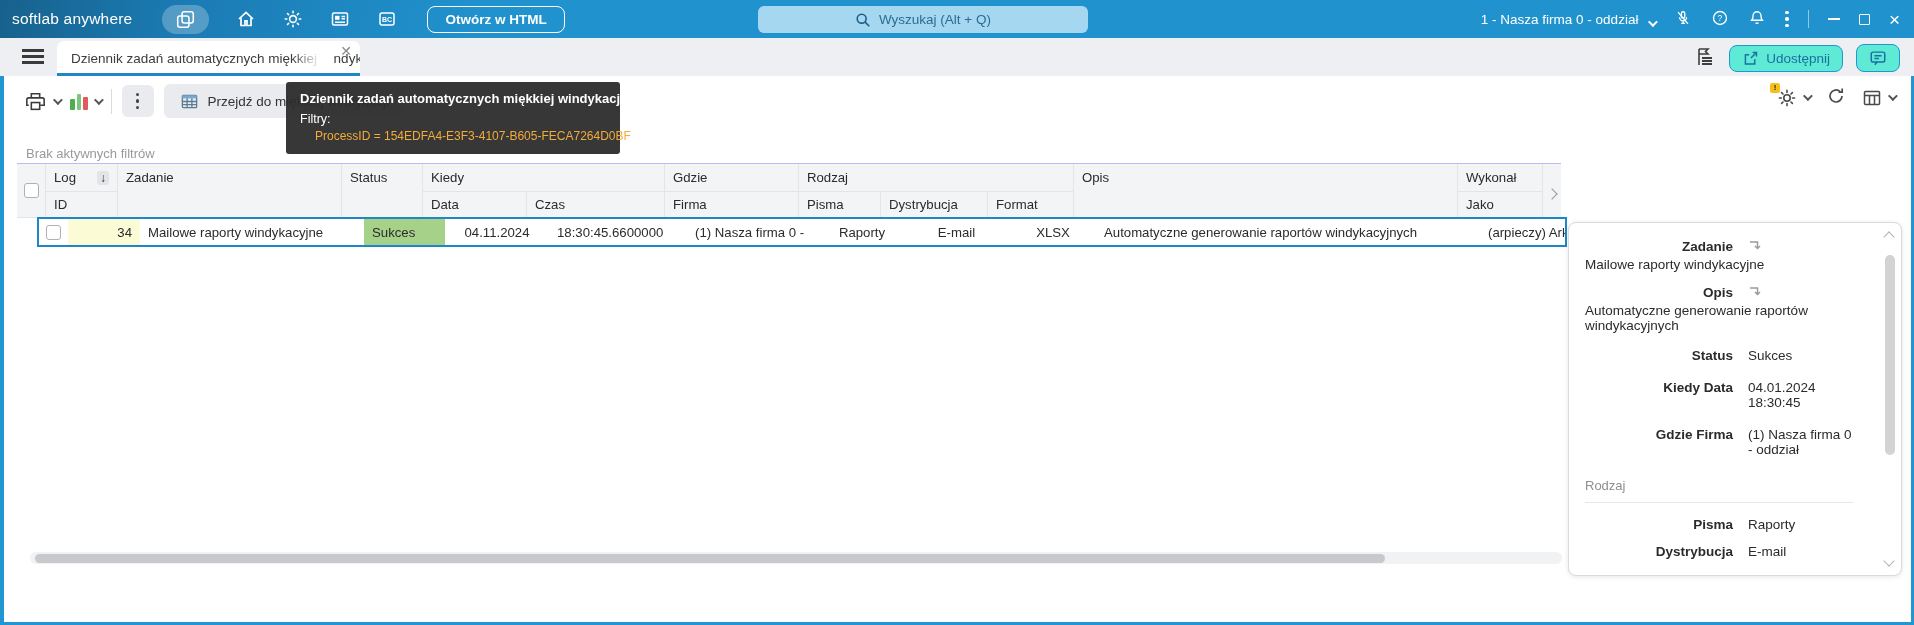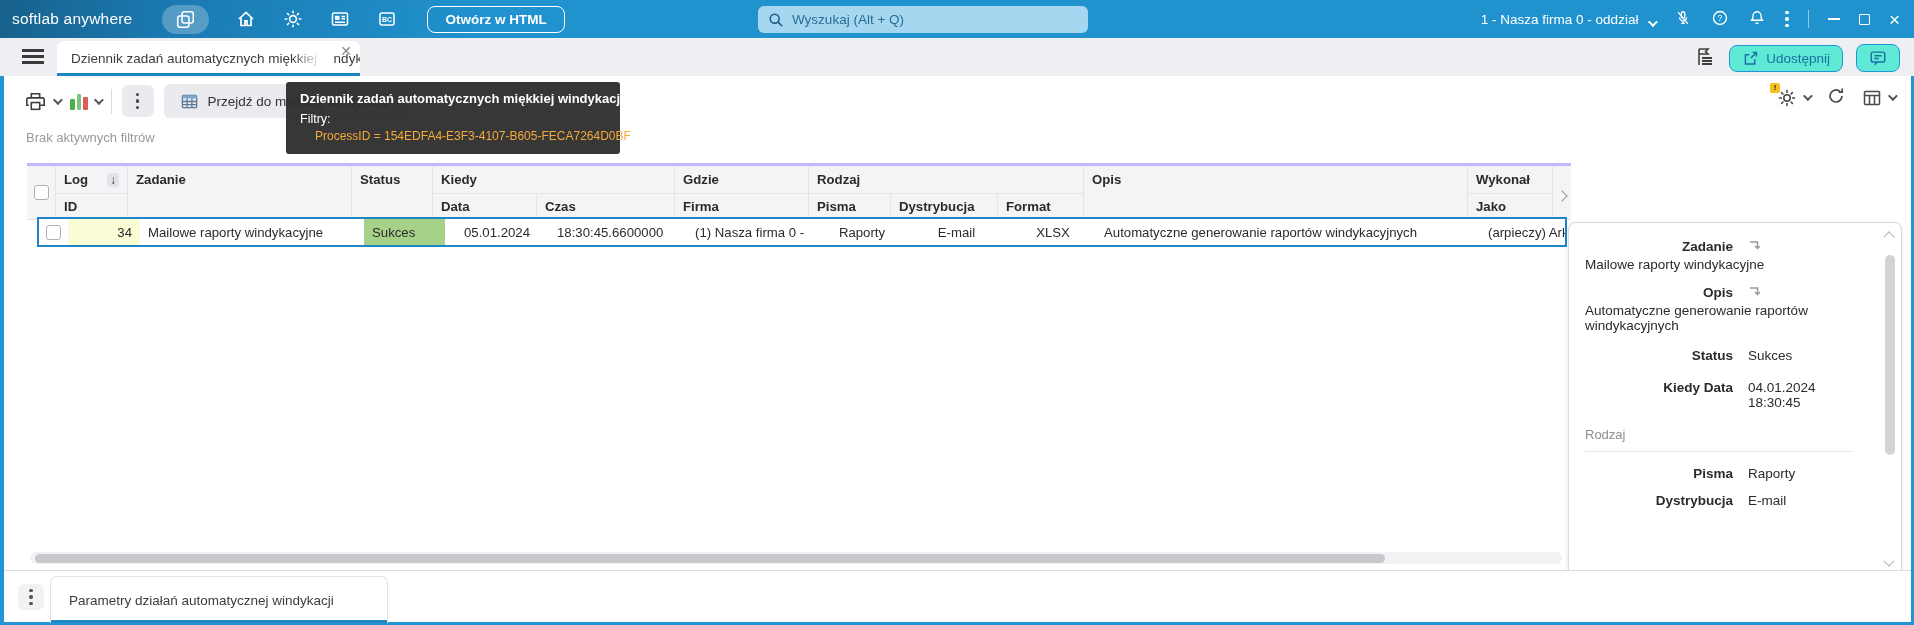--- a/index.html
+++ b/index.html
@@ -11,21 +11,21 @@
     background:linear-gradient(100deg,#17618c 0%,#1b7ab2 9%,#2093cf 26%,#2093cf 100%);
     color:#fff; display:flex; align-items:center; }
   .brand { margin-left:12px; font-size:15.5px; font-weight:500; letter-spacing:.2px; white-space:nowrap; }
   .hdr-icons { display:flex; align-items:center; margin-left:30px; gap:27px; }
   .hdr-icons svg { display:block; }
   .icon-pill { background:rgba(255,255,255,.25); border-radius:16px; padding:5px 13px; }
   .openhtml { margin-left:30px; background:transparent; border:1.7px solid #fff; color:#fff;
     border-radius:8px; padding:5px 17px; font-size:13.5px; font-weight:700; white-space:nowrap; cursor:pointer;
     font-family:inherit; }
   .search { position:absolute; left:758px; top:6px; width:330px; height:27px; background:#a6d7f0;
-    border-radius:6px; display:flex; align-items:center; padding:0 10px; gap:8px; color:#1c5f88; }
+    border-radius:6px; display:flex; align-items:center; padding:0 10px; gap:8px; color:#1c5f88;justify-content:center; }
   .search .ph { font-size:13.5px; color:#2a6d94; }
   .top-right { position:absolute; right:14px; top:0; height:38px; display:flex; align-items:center; gap:19px; }
   .company { display:flex; align-items:flex-end; gap:10px; font-size:13.5px; white-space:nowrap; }
   .chv { width:7px; height:7px; border-right:2px solid currentColor; border-bottom:2px solid currentColor;
     transform:rotate(45deg) translateY(-2px); display:inline-block; }
   .chv.dark { border-color:#555; }
   .vsep { width:1px; height:18px; background:rgba(255,255,255,.5); }
   .win-min { width:12px; height:2px; background:#fff; display:inline-block; }
   .win-max { width:11px; height:11px; border:1.7px solid #fff; border-radius:1px; display:inline-block; }
   .win-close { font-size:19px; line-height:1; }
@@ -59,33 +59,33 @@
   .goto-btn { height:34px; background:#e9ebee; border:none; border-radius:6px; padding:0 16px;
     display:flex; align-items:center; gap:9px; font-size:13.5px; color:#333; white-space:nowrap; cursor:pointer;
     font-family:inherit; }
   .bars { display:flex; align-items:flex-end; gap:2px; height:18px; }
   .bars i { width:4.5px; border-radius:1px; }
   .toolbar-right { position:absolute; right:16px; top:10px; display:flex; align-items:center; gap:16px; color:#4a4a4a; }
   .gear-wrap { position:relative; }
   .warn { position:absolute; left:-7px; top:-5px; width:10px; height:10px; background:#f5c01c; border-radius:2px;
     font-size:8px; font-weight:700; color:#222; text-align:center; line-height:10px; }
 
-  .filters-note { position:absolute; left:22px; top:54px; color:#9a9a9a; font-size:13px; }
+  .filters-note { position:absolute; left:22px; top:70px; color:#9a9a9a; font-size:13px; }
 
   
   .tooltip { position:absolute; left:282px; top:6px; width:334px; background:rgba(44,44,44,.95);
     color:#fff; border-radius:3px; padding:9px 14px 11px; z-index:40; }
   .tt-title { font-size:13px; font-weight:700; white-space:nowrap; }
   .tt-filters { font-size:12.5px; margin-top:6px; }
   .tt-value { font-size:12px; margin-top:3px; padding-left:15px; color:#f3ab3a; white-space:nowrap; }
 
   
-  .grid { position:absolute; left:23px; top:87px; display:grid;
+  .grid { position:absolute; left:13px; top:87px; display:grid;
     grid-template-columns:29px 72px 224px 81px 104px 138px 134px 82px 107px 86px 384px 85px 18px;
-    grid-auto-rows:auto; font-size:13.2px; color:#2b2b2b; border-top:3px solid #c4b5fd;font-weight:bold; }
+    grid-auto-rows:auto; font-size:13.2px; color:#2b2b2b; border-top:1px solid #c4b5fd; }
   .hc { background:#f3f4f6; border-right:1px solid #e3e4e6; border-bottom:1px solid #e3e4e6;
     display:flex; align-items:center; padding:0 8px; height:28px; white-space:nowrap; overflow:hidden; }
   .hc.r2 { height:26px; }
   .hc.tall { grid-row:span 2; height:54px; align-items:flex-start; padding-top:6px; }
   .hc.nob { border-right:none; }
   .sortchip { margin-left:auto; background:#e2e4e7; border-radius:3px; padding:0 3px; font-size:12px; color:#333; cursor:pointer; }
   .chev-col { justify-content:center; padding:0; }
   .chev-right { width:8px; height:8px; border-top:1.8px solid #9a9a9a; border-right:1.8px solid #9a9a9a;
     transform:rotate(45deg); display:inline-block; cursor:pointer; }
   .checkbox { width:15px; height:15px; border:1.6px solid #aeb2b6; border-radius:3px; background:#fff; cursor:pointer; }
@@ -344,21 +344,21 @@
     <div class="hc r2">Jako</div>
   </div>
 
   <div class="row">
     <div class="dc ct" style="padding:0;">
       <span class="checkbox"></span>
     </div>
     <div class="dc rt idcell">34</div>
     <div class="dc">Mailowe raporty windykacyjne</div>
     <div class="dc ok">Sukces</div>
-    <div class="dc ct">05.01.2024</div>
+    <div class="dc ct">04.11.2024</div>
     <div class="dc">18:30:45.6600000</div>
     <div class="dc">(1) Nasza firma 0 -</div>
     <div class="dc ct">Raporty</div>
     <div class="dc ct">E-mail</div>
     <div class="dc ct">XLSX</div>
     <div class="dc">Automatyczne generowanie raportów windykacyjnych</div>
     <div class="dc">(arpieczy) Ark</div>
   </div>
 
   <div class="hscroll">
@@ -388,44 +388,35 @@
         <div class="pw">Automatyczne generowanie raportów windykacyjnych</div>
       </div>
       <div class="pf">
         <div class="pl">Status</div>
         <div class="pv">Sukces</div>
       </div>
       <div class="pf">
         <div class="pl">Kiedy Data</div>
         <div class="pv">04.01.2024 18:30:45</div>
       </div>
+      <div class="pf" style="margin-bottom:21px;">
+        <div class="pl">Gdzie Firma</div>
+        <div class="pv">(1) Nasza firma 0 - oddział</div>
+      </div>
       <div class="psec">Rodzaj</div>
       <div class="pf" style="margin-bottom:12px;">
         <div class="pl">Pisma</div>
         <div class="pv">Raporty</div>
       </div>
       <div class="pf">
         <div class="pl">Dystrybucja</div>
         <div class="pv">E-mail</div>
       </div>
     </div>
     <i class="chev-up"></i>
     <div class="panel-vscroll">
       <div class="panel-thumb"></div>
     </div>
     <i class="chev-dn"></i>
   </aside>
 
-  <div class="bottombar">
-    <button class="b-dots">
-      <span class="kebab">
-          <i></i>
-          <i></i>
-          <i></i>
-        </span>
-    </button>
-    <div class="b-tab">
-      <span>Parametry działań automatycznej windykacji</span>
-      <span class="b-fade"></span>
-    </div>
-  </div>
 
 </div>
 
 </body></html>

